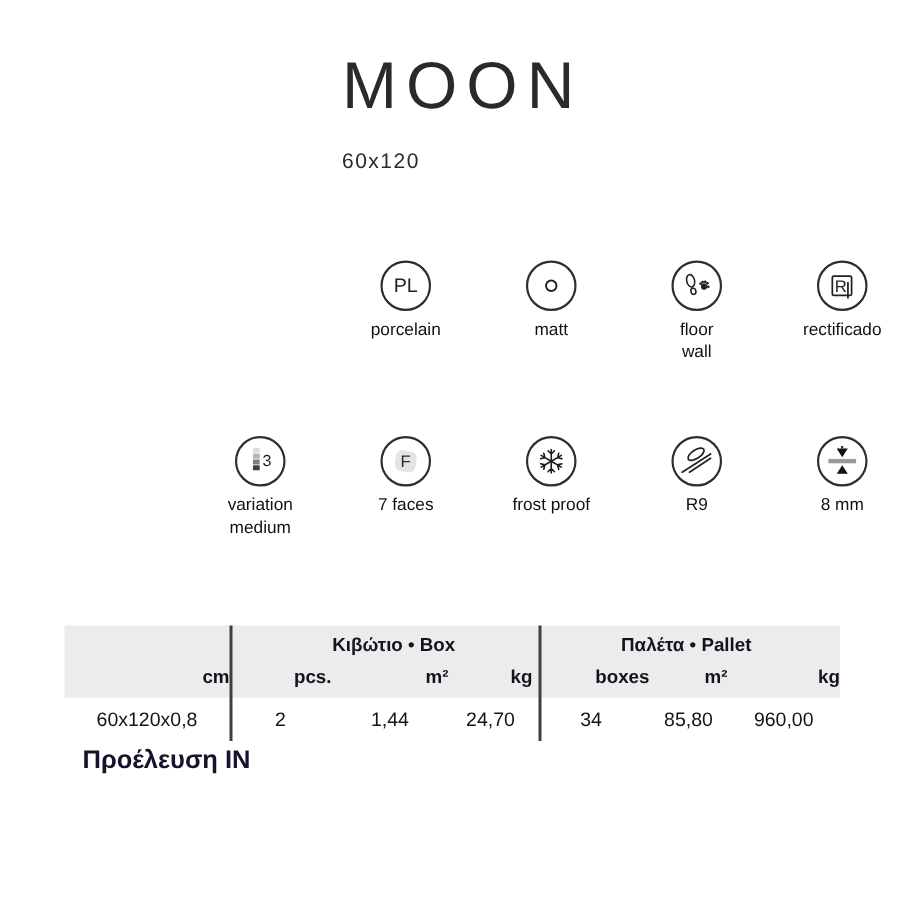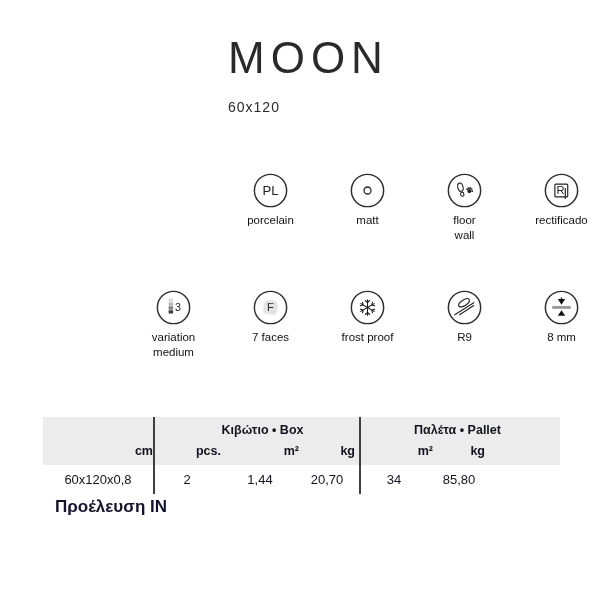--- a/index.html
+++ b/index.html
@@ -160,30 +160,32 @@
 <div class="spec-table">
   <div class="t-head t-grid">
     <div class="g-cell"></div>
     <div class="g-cell g-box">Κιβώτιο • Box</div>
     <div class="g-cell g-pallet">Παλέτα • Pallet</div>
 
     <div class="h-cell">cm</div>
     <div class="h-cell">pcs.</div>
     <div class="h-cell">m²</div>
     <div class="h-cell">kg</div>
+    <div class="h-cell">boxes</div>
     <div class="h-cell">m²</div>
     <div class="h-cell">kg</div>
   </div>
 
   <div class="t-grid">
     <div class="d-cell">60x120x0,8</div>
     <div class="d-cell">2</div>
     <div class="d-cell">1,44</div>
-    <div class="d-cell">20,70</div>
+    <div class="d-cell">24,70</div>
     <div class="d-cell">34</div>
     <div class="d-cell">85,80</div>
+    <div class="d-cell">960,00</div>
   </div>
 
   <div class="divider div1"></div>
   <div class="divider div2"></div>
 </div>
 
 <div class="origin">Προέλευση IN</div>
 
 </body></html>

